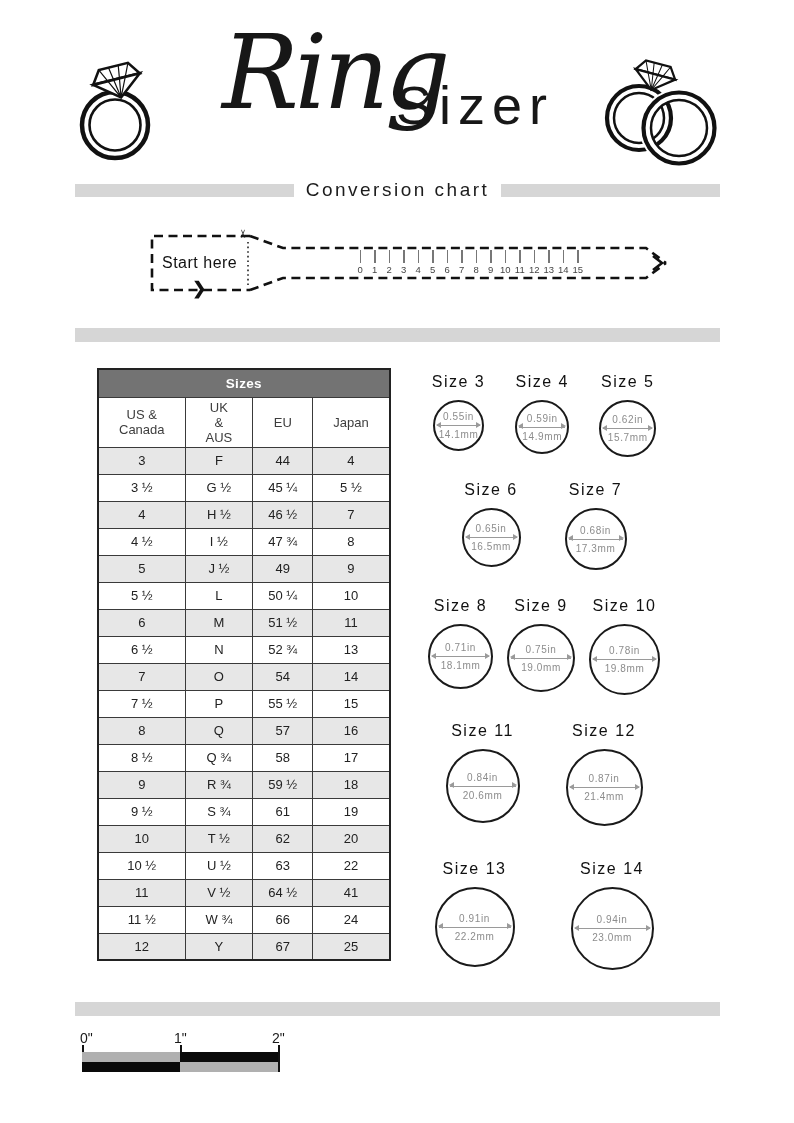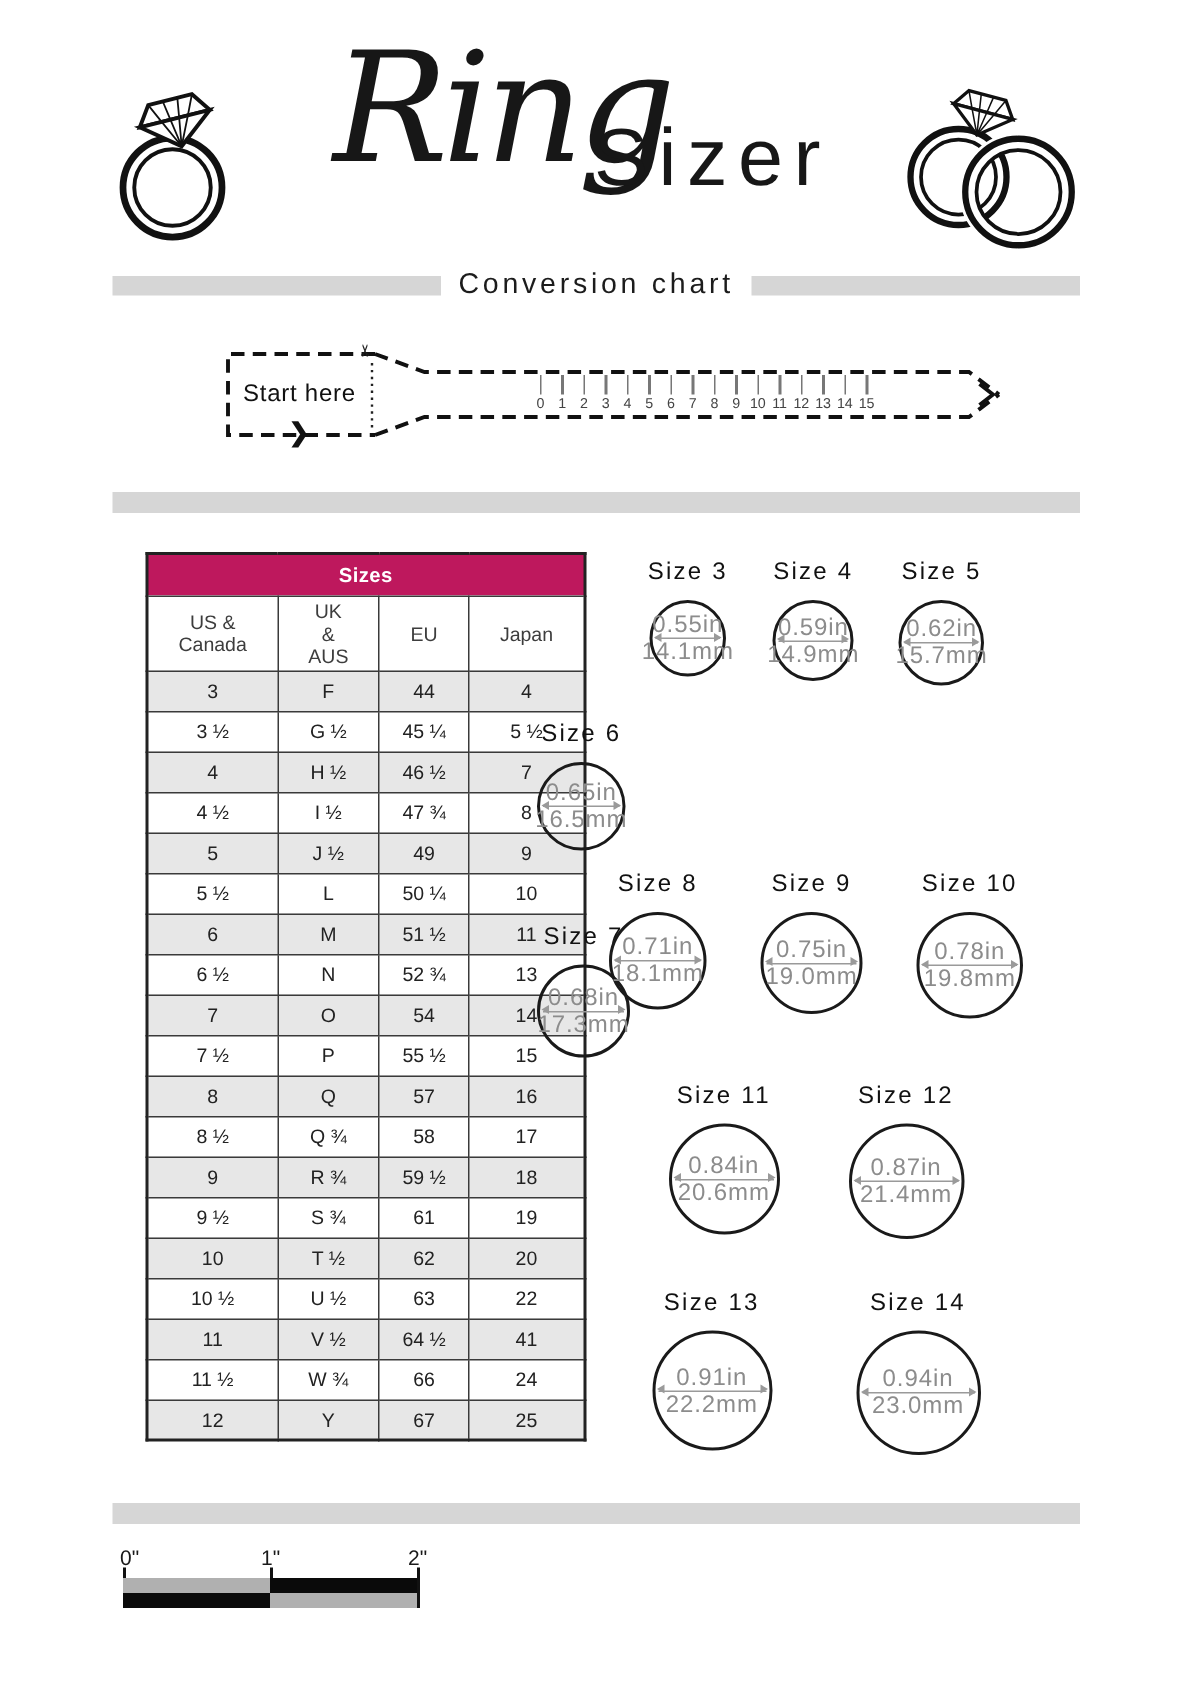--- a/index.html
+++ b/index.html
@@ -27,33 +27,33 @@
   .tick-line { width:1.5px; height:13px; background:#777; }
   .tick-num { font-size:9.5px; color:#444; margin-top:1px; }
 
   .divider { position:absolute; left:75px; width:645px; height:14px; background:#d6d6d6; }
   .divider-mid { top:328px; } .divider-bottom { top:1002px; }
 
   
   .size-table { position:absolute; left:97px; top:368px; border-collapse:collapse; table-layout:fixed; }
   .size-table th, .size-table td { border:1px solid #3a3a3a; text-align:center; vertical-align:middle; }
   .size-table { border:2px solid #222; }
-  .tbl-title th { background:#be185d; color:#fff; font-size:13.5px; font-weight:700; height:28px; letter-spacing:0.3px; }
+  .tbl-title th { background:#737373; color:#fff; font-size:13.5px; font-weight:700; height:28px; letter-spacing:0.3px; }
   .tbl-cols th { background:#fff; color:#3d3d3d; font-size:13px; font-weight:400; height:48px; padding:2px 20px; }
   .size-table td { font-size:13px; color:#222; height:27px; background:#fff; }
   .size-table tr.shaded td { background:#e7e7e7; }
   .col-us{width:62px}.col-uk{width:63px}.col-eu{width:60px}.col-jp{width:58px}
 
   
   .circle-row { position:absolute; left:358px; width:372px; display:flex; justify-content:center; align-items:flex-start; }
-  .row-1{top:368px; gap:30px;} .row-2{top:476px; gap:44px;flex-direction:column;} .row-3{top:576px; gap:36px;} .row-4{top:717px; gap:46px;} .row-5{top:855px; gap:56px;}
+  .row-1{top:368px; gap:30px;} .row-2{top:476px; gap:44px;} .row-3{top:592px; gap:14px;} .row-4{top:717px; gap:46px;} .row-5{top:855px; gap:56px;}
   .size-item { display:flex; flex-direction:column; align-items:center; }
   .size-heading { font-size:16px; color:#111; letter-spacing:1.5px; line-height:28px; white-space:nowrap; }
   .ring-circle { margin-top:4px; border:2px solid #1a1a1a; border-radius:50%; display:flex; flex-direction:column; align-items:center; justify-content:center; }
-  .in-label,.mm-label { font-size:16px; color:#8c8c8c; letter-spacing:0.6px; line-height:13px; }
+  .in-label,.mm-label { font-size:10px; color:#8c8c8c; letter-spacing:0.6px; line-height:13px; }
   .measure-arrow { position:relative; height:1px; background:#9a9a9a; margin:2px 0; }
   .measure-arrow::before { content:''; position:absolute; left:-1px; top:-3.5px; border-top:3.5px solid transparent; border-bottom:3.5px solid transparent; border-right:5.5px solid #9a9a9a; }
   .measure-arrow::after  { content:''; position:absolute; right:-1px; top:-3.5px; border-top:3.5px solid transparent; border-bottom:3.5px solid transparent; border-left:5.5px solid #9a9a9a; }
 
   
   .print-scale { position:absolute; left:80px; top:1030px; width:640px; height:62px; }
   .ps-label { position:absolute; top:0; font-size:14px; color:#1a1a1a; }
   .ps-l0{left:0px;} .ps-l1{left:94px;} .ps-l2{left:192px;}
   .ps-tick { position:absolute; top:15px; width:1.5px; height:27px; background:#111; }
   .ps-t0{left:2px;} .ps-t1{left:100px;} .ps-t2{left:198px;}

